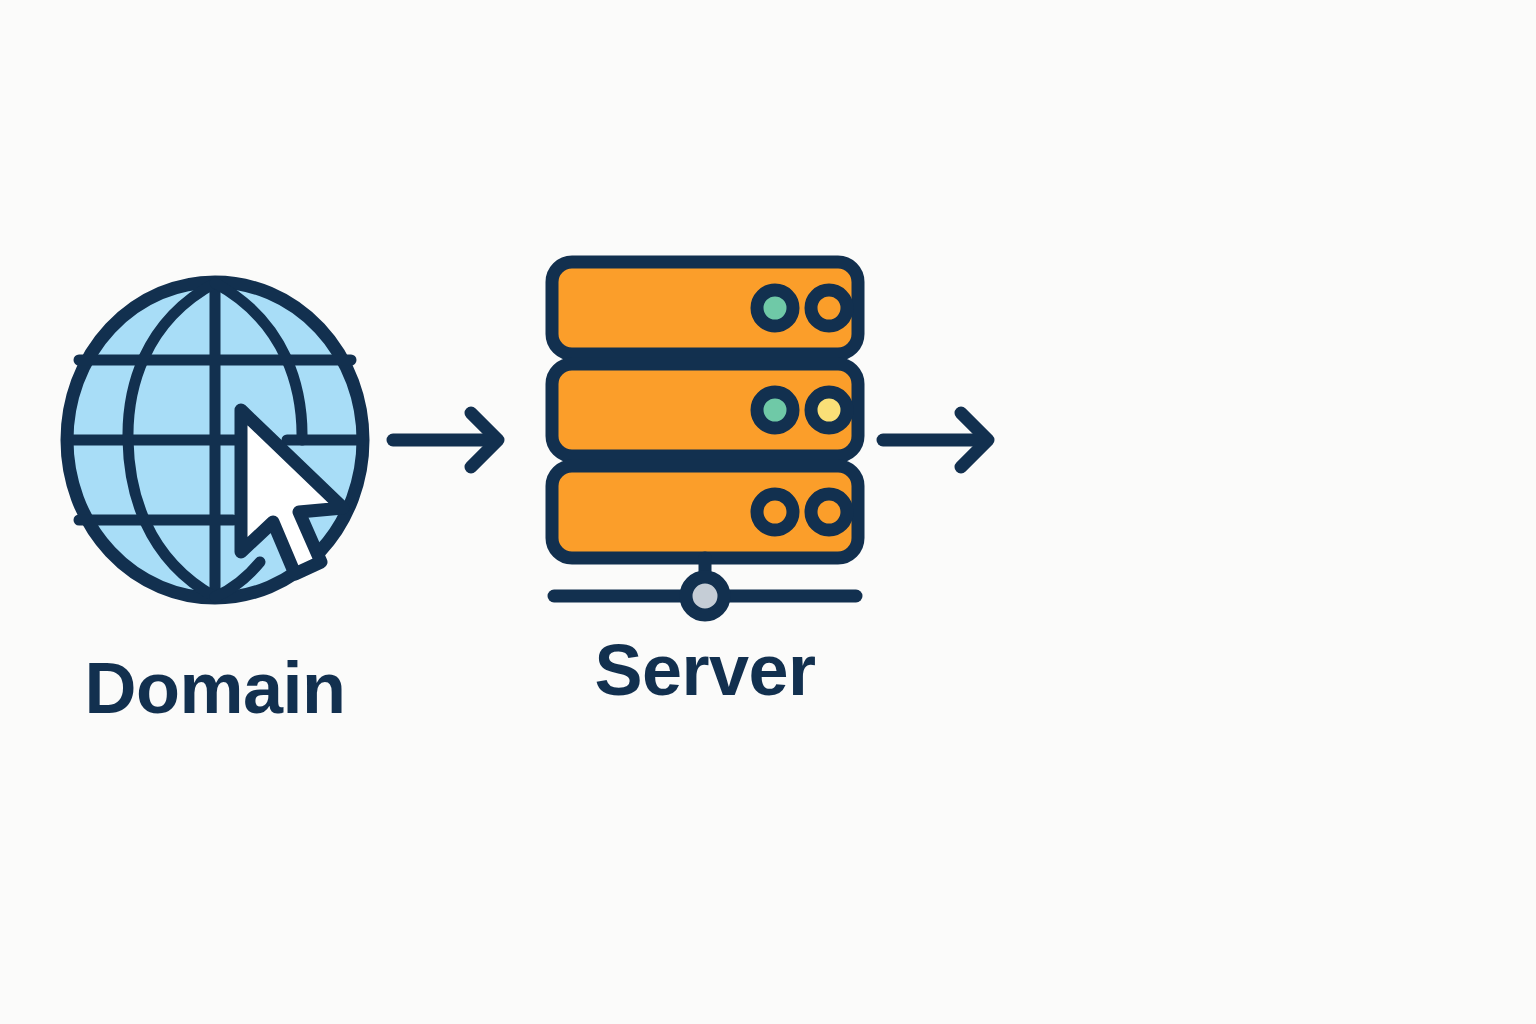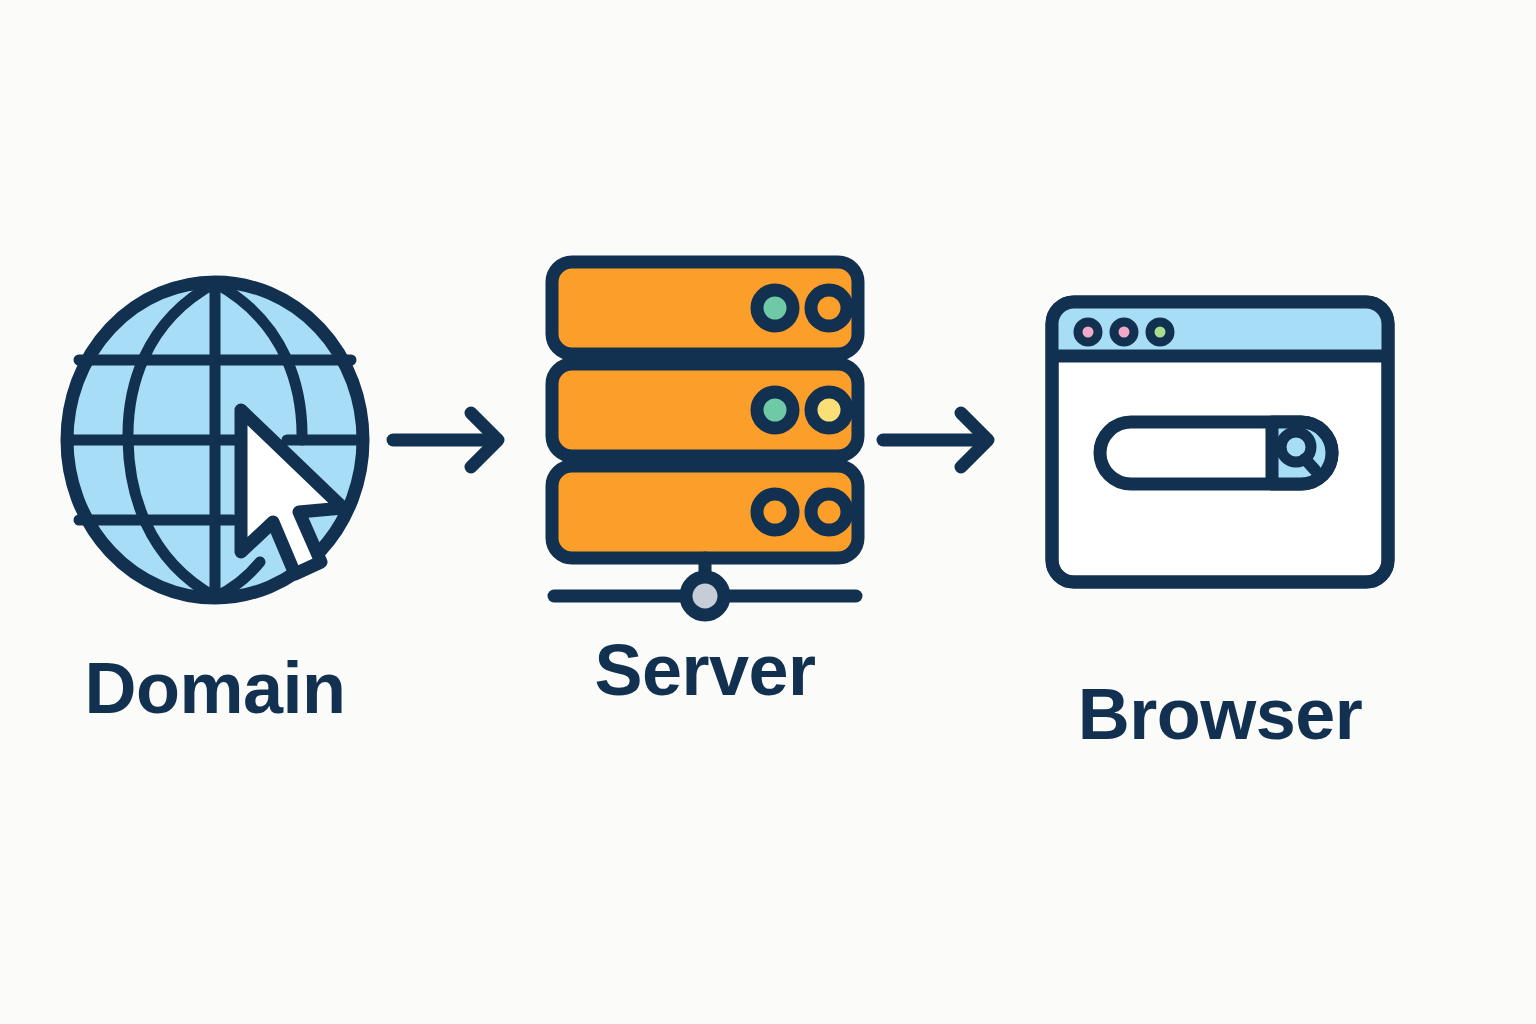--- a/index.html
+++ b/index.html
@@ -145,39 +145,14 @@
 
   <div class="arrow" id="arrow-2">
     <svg width="130" height="80" viewBox="0 0 130 80">
       <g stroke="#12304f" stroke-width="13" fill="none" stroke-linecap="round" stroke-linejoin="round">
         <line x1="8" y1="40" x2="108" y2="40"></line>
         <polyline points="86,13 113,40 86,67"></polyline>
       </g>
     </svg>
   </div>
 
-  <div class="node" id="node-browser">
-    <div class="icon-wrap">
-      <svg width="352" height="296" viewBox="0 0 352 296">
-
-        <rect x="8" y="8" width="336" height="280" rx="22" fill="#ffffff" stroke="#12304f" stroke-width="13"></rect>
-
-        <path d="M8 30 A22 22 0 0 1 30 8 L322 8 A22 22 0 0 1 344 30 L344 62 L8 62 Z" fill="#a8ddf7"></path>
-        <line x1="8" y1="62" x2="344" y2="62" stroke="#12304f" stroke-width="13"></line>
-        <rect x="8" y="8" width="336" height="280" rx="22" fill="none" stroke="#12304f" stroke-width="13"></rect>
-
-        <circle cx="44" cy="38" r="10" fill="#f2a8c8" stroke="#12304f" stroke-width="9"></circle>
-        <circle cx="80" cy="38" r="10" fill="#f2a8c8" stroke="#12304f" stroke-width="9"></circle>
-        <circle cx="116" cy="38" r="10" fill="#a9dc8c" stroke="#12304f" stroke-width="9"></circle>
-
-        <rect x="56" y="128" width="232" height="62" rx="31" fill="#ffffff" stroke="#12304f" stroke-width="13"></rect>
-
-        <path d="M228 128 L257 128 A31 31 0 0 1 257 190 L228 190 Z" fill="#a8ddf7" stroke="#12304f" stroke-width="13" stroke-linejoin="round"></path>
-        <g>
-          <circle cx="252" cy="153" r="15" fill="none" stroke="#12304f" stroke-width="11"></circle>
-          <line x1="261" y1="165" x2="271" y2="176" stroke="#12304f" stroke-width="12" stroke-linecap="round"></line>
-        </g>
-      </svg>
-    </div>
-    <div class="node-label">Browser</div>
-  </div>
 
 </div>
 
 </body></html>

